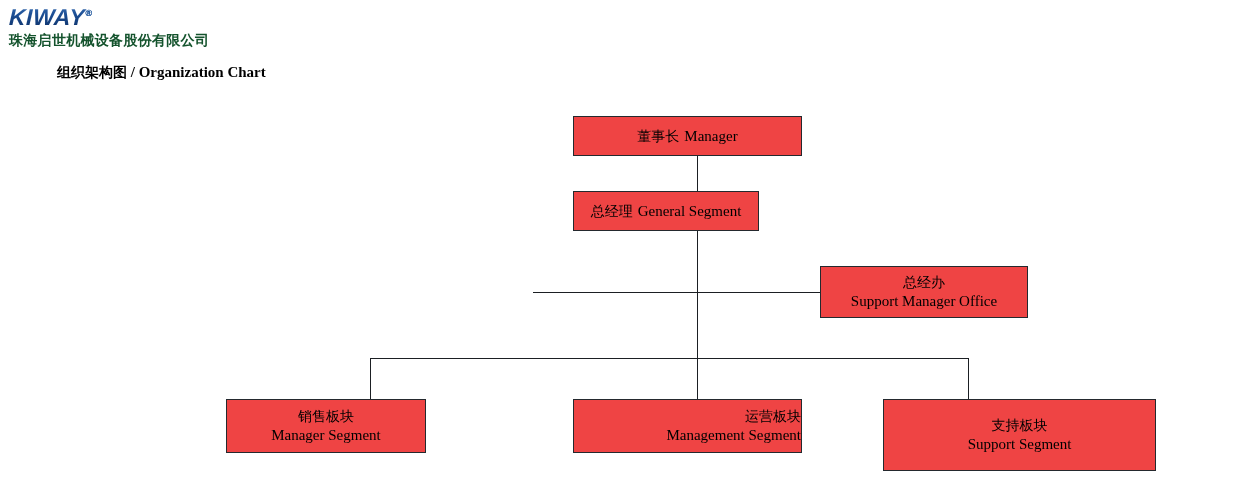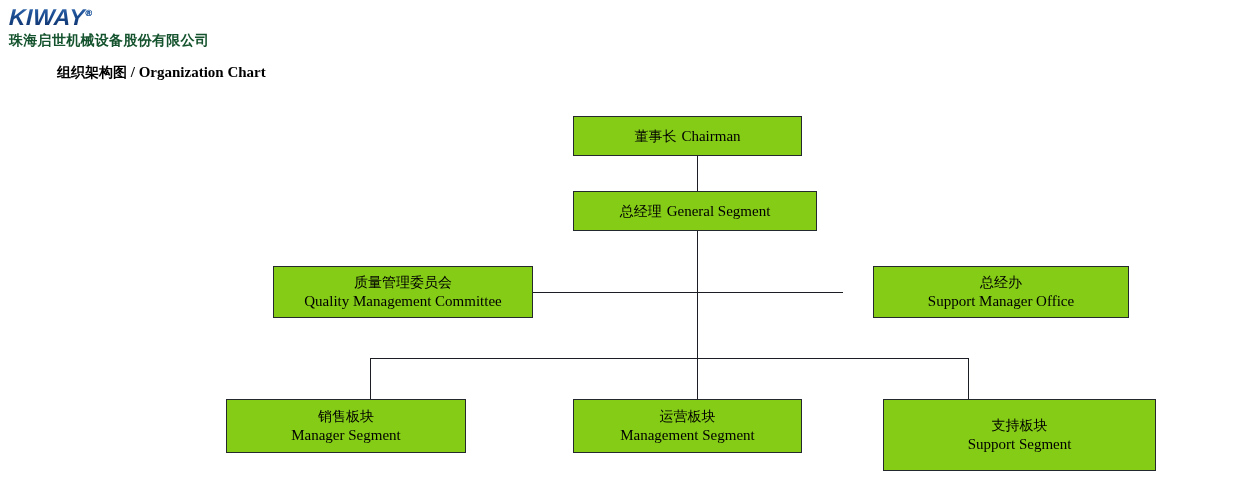--- a/index.html
+++ b/index.html
@@ -79,21 +79,21 @@
   #org-canvas {
     position: absolute;
     left: 0;
     top: 0;
     width: 1253px;
     height: 491px;
   }
   .node {
     position: absolute;
     box-sizing: border-box;
-    background: #84cc16;
+    background: #ef4444;
     border: 1px solid #24292e;
     display: flex;
     flex-direction: column;
     align-items: center;
     justify-content: center;
     text-align: center;
     z-index: 2;
   }
   .node .line-cn {
     font-family: "Liberation Sans", "DejaVu Sans", sans-serif;
@@ -149,44 +149,40 @@
     <div class="conn-h" style="left:370px; top:358px; width:599px;"></div>
 
     <div class="conn-v" style="left:370px; top:358px; height:41px;"></div>
 
     <div class="conn-v" style="left:697px; top:358px; height:41px;"></div>
 
     <div class="conn-v" style="left:968px; top:358px; height:41px;"></div>
 
     <div class="node inline-node" style="left:573px; top:116px; width:229px; height:40px;">
       <span class="line-cn">董事长</span>
-      <span class="line-en">Chairman</span>
+      <span class="line-en">Manager</span>
     </div>
 
-    <div class="node inline-node" style="left:573px; top:191px; width:244px; height:40px;">
+    <div class="node inline-node" style="left:573px; top:191px; width:186px; height:40px;">
       <span class="line-cn">总经理</span>
       <span class="line-en">General Segment</span>
     </div>
 
-    <div class="node" style="left:273px; top:266px; width:260px; height:52px;">
-      <span class="line-cn">质量管理委员会</span>
-      <span class="line-en">Quality Management Committee</span>
-    </div>
 
-    <div class="node" style="left:873px; top:266px; width:256px; height:52px;">
+    <div class="node" style="left:820px; top:266px; width:208px; height:52px;">
       <span class="line-cn">总经办</span>
       <span class="line-en">Support Manager Office</span>
     </div>
 
-    <div class="node" style="left:226px; top:399px; width:240px; height:54px;">
+    <div class="node" style="left:226px; top:399px; width:200px; height:54px;">
       <span class="line-cn">销售板块</span>
       <span class="line-en">Manager Segment</span>
     </div>
 
-    <div class="node" style="left:573px; top:399px; width:229px; height:54px;">
+    <div class="node" style="left:573px; top:399px; width:229px; height:54px;align-items:flex-end;">
       <span class="line-cn">运营板块</span>
       <span class="line-en">Management Segment</span>
     </div>
 
     <div class="node" style="left:883px; top:399px; width:273px; height:72px;">
       <span class="line-cn">支持板块</span>
       <span class="line-en">Support Segment</span>
     </div>
 
   </div>

